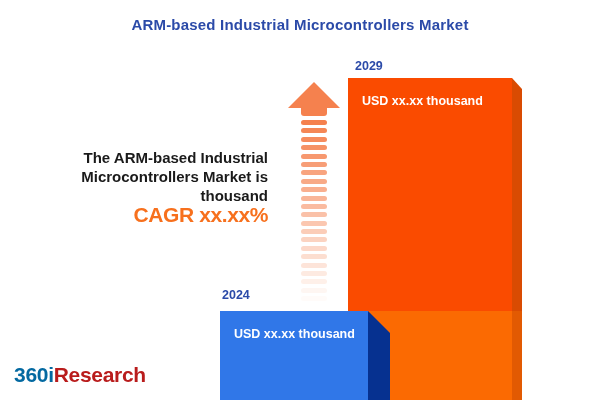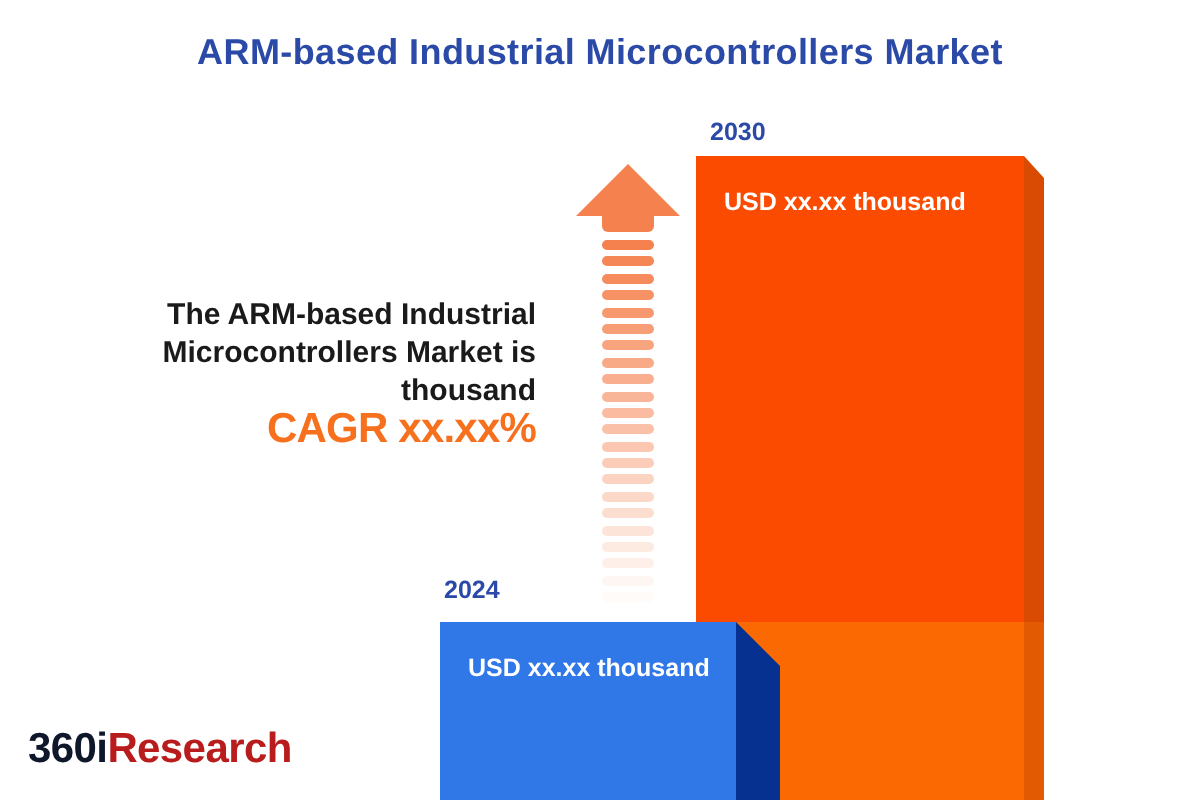--- a/index.html
+++ b/index.html
@@ -8,21 +8,21 @@
     background:#ffffff;
     font-family:"Liberation Sans","DejaVu Sans",sans-serif;
     overflow:hidden;
   }
   #canvas{position:relative;width:600px;height:400px;overflow:hidden;background:#fff;}
 
   
   .title{
     position:absolute;left:0;top:16px;width:600px;
     text-align:center;
-    font-size:18px;font-weight:bold;letter-spacing:.2px;
+    font-size:15px;font-weight:bold;letter-spacing:.2px;
     color:#2b4aa8;
     white-space:nowrap;
   }
 
   
   .arrow-wrap{position:absolute;left:288px;top:82px;width:52px;height:205px;}
   .arrow-head{
     position:absolute;left:0;top:0;width:0;height:0;
     border-left:26px solid transparent;
     border-right:26px solid transparent;
@@ -97,21 +97,21 @@
   .bar24-text{
     position:absolute;left:234px;top:327px;
     font-size:12.5px;font-weight:bold;color:#ffffff;white-space:nowrap;
   }
 
   
   .logo{
     position:absolute;left:14px;top:363px;
     font-size:21px;font-weight:bold;letter-spacing:-.3px;white-space:nowrap;
   }
-  .logo .o{color:#0f172a;}
+  .logo .o{color:#0369a1;}
   .logo .b{color:#b91c1c;}
 </style>
 </head>
 <body>
 
 <div id="canvas">
 
   <div class="title">ARM-based Industrial Microcontrollers Market</div>
 
   <div class="arrow-wrap">
@@ -142,21 +142,21 @@
         <div class="abar" style="opacity: 0.03;"></div>
       </div>
   </div>
 
   <div class="lead">
     <div>The ARM-based Industrial</div>
     <div>Microcontrollers Market is thousand</div>
   </div>
   <div class="cagr">CAGR xx.xx%</div>
 
-  <div class="bar-label label-2032">2030</div>
+  <div class="bar-label label-2032">2029</div>
   <div class="bar32-side"></div>
   <div class="bar32-front"></div>
   <div class="bar32-overlay"></div>
   <div class="bar32-side-lower"></div>
   <div class="bar32-text">USD xx.xx thousand</div>
 
   <div class="bar-label label-2024">2024</div>
   <div class="bar24-side"></div>
   <div class="bar24-front"></div>
   <div class="bar24-text">USD xx.xx thousand</div>

